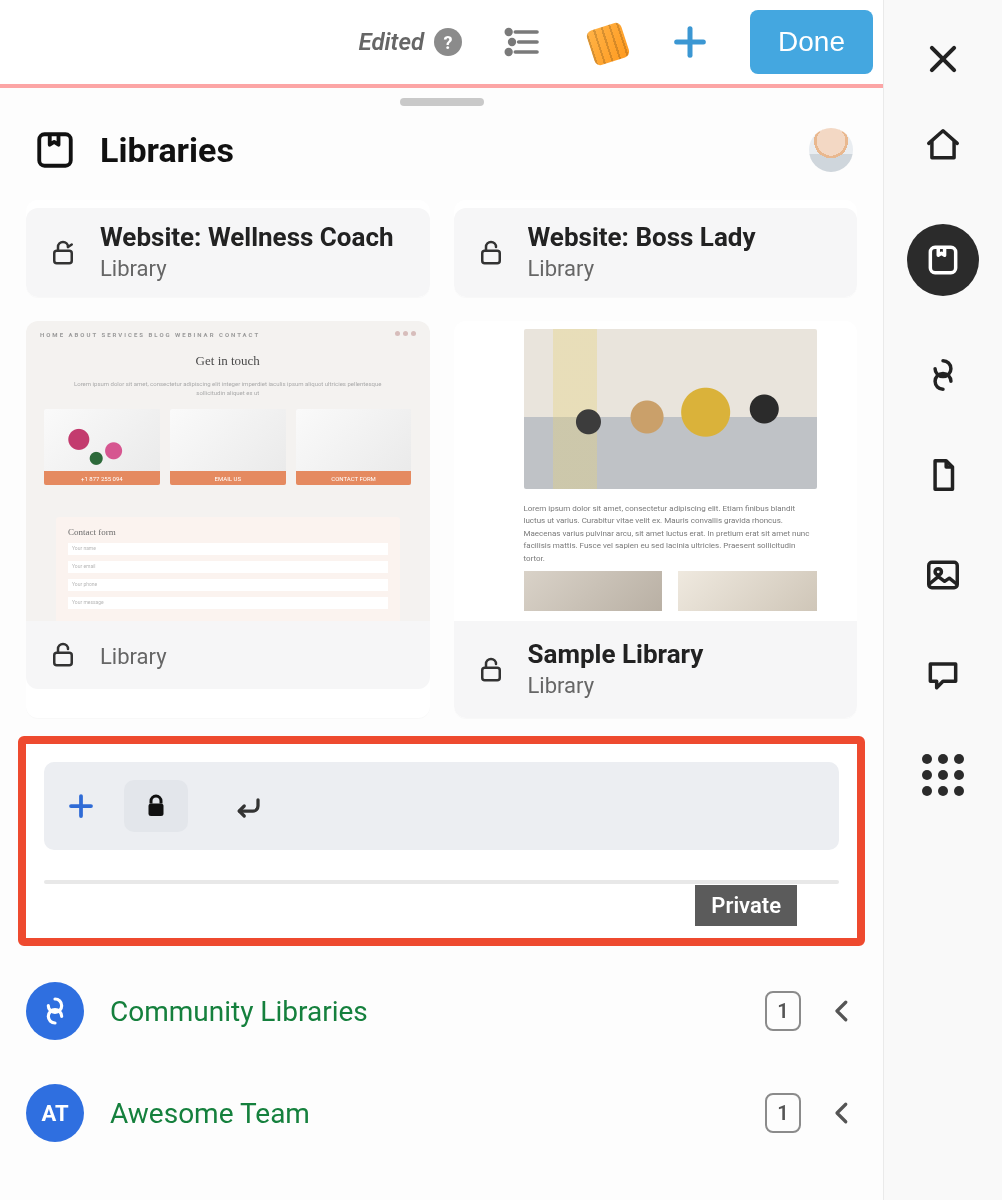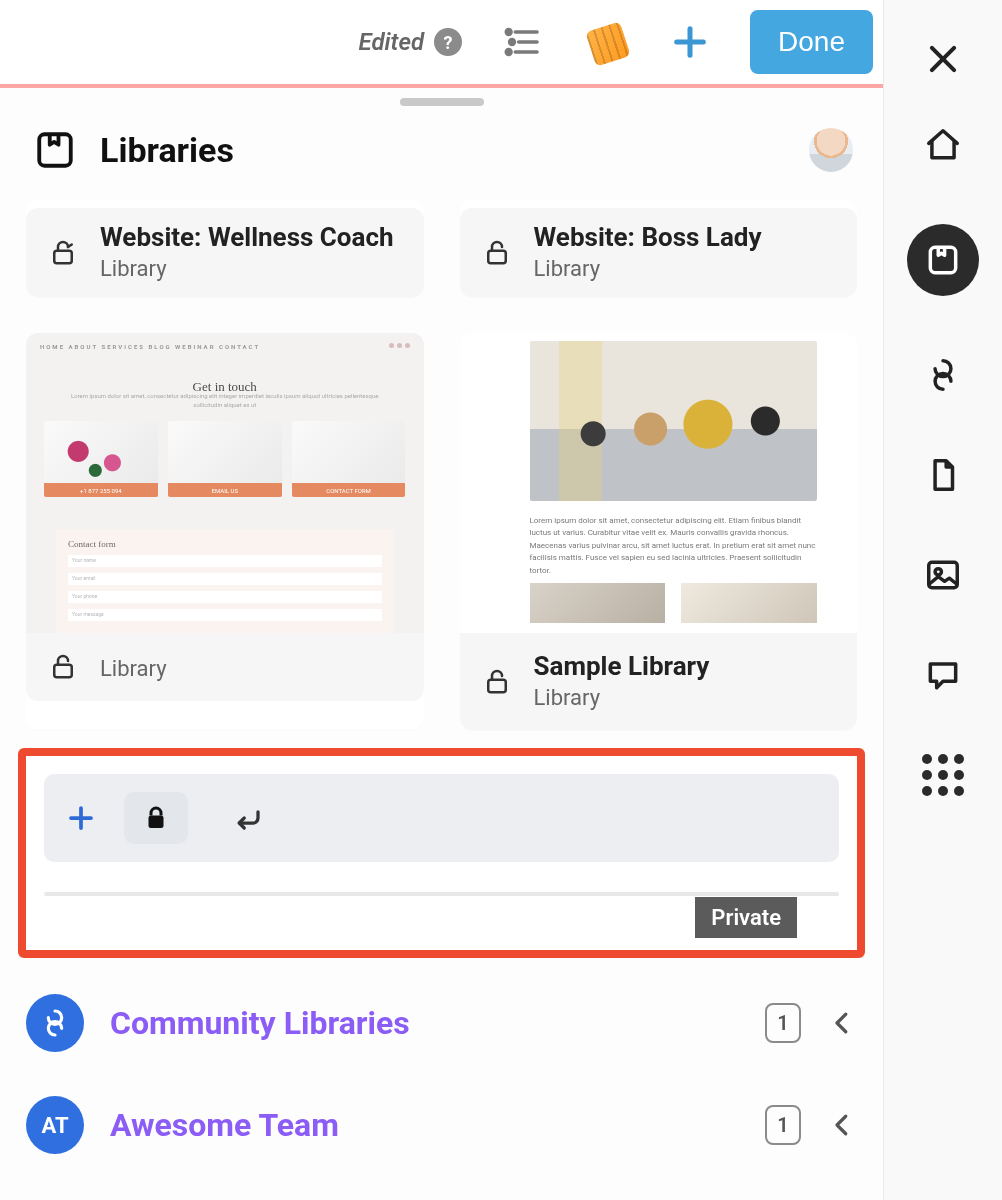--- a/index.html
+++ b/index.html
@@ -34,34 +34,34 @@
 
   
   .panel { flex: 1; background: #fdfdfd; overflow: hidden; position: relative; }
   .drag-handle { width: 84px; height: 8px; background: #c9c9c9; border-radius: 4px; margin: 10px auto 0; }
   .panel-head { display: flex; align-items: center; padding: 22px 30px 28px 34px; gap: 24px; }
   .panel-head h1 { font-size: 34px; font-weight: 700; flex: 1; }
   .lib-icon { width: 42px; height: 42px; }
   .avatar { width: 44px; height: 44px; border-radius: 50%; background: radial-gradient(circle at 50% 30%, #f3d8c4 0 38%, #e9b88f 38% 45%, transparent 45%), linear-gradient(180deg,#e9edf1 60%, #cfd6dc 60%); }
 
   
-  .grid { display: grid; grid-template-columns: 1fr 1fr; gap: 36px; padding: 0 26px; }
+  .grid { display: grid; grid-template-columns: 1fr 1fr; gap: 24px; padding: 0 26px; }
   .card { background: #fff; border-radius: 12px; overflow: hidden; box-shadow: 0 1px 0 rgba(0,0,0,.02); }
   .thumb { height: 300px; background: #f4f2f0; position: relative; overflow: hidden; }
   .card-footer { background: #f6f6f7; display: flex; align-items: center; gap: 22px; padding: 18px 22px 20px; border-radius: 0 0 12px 12px; }
   .card-footer.short { padding: 14px 22px 16px; }
   .unlock-icon { width: 30px; height: 30px; }
   .cf-text .t1 { font-size: 26px; font-weight: 700; color: #222; }
   .cf-text .t2 { font-size: 22px; color: #666; margin-top: 4px; }
 
   
   .thumbA .nav { position:absolute; top:10px; left:14px; font-size:6px; letter-spacing:2px; color:#9a9a9a; font-weight:700; }
   .thumbA .dots { position:absolute; top:10px; right:14px; display:flex; gap:3px;}
   .thumbA .dots span{width:5px;height:5px;border-radius:50%;background:#d7bdbb;}
-  .thumbA h4{position:absolute; top:46px; left:0; right:0; text-align:center; font-size:13px; font-family:Georgia,serif; color:#4b4b4b; font-weight:500;}
+  .thumbA h4{position:absolute; top:32px; left:0; right:0; text-align:center; font-size:13px; font-family:Georgia,serif; color:#4b4b4b; font-weight:500;}
   .thumbA .sub{position:absolute; top:58px; left:40px; right:40px; font-size:6px; line-height:1.5; color:#aaa; text-align:center;}
   .thumbA .row{position:absolute; top:88px; left:18px; right:18px; display:flex; gap:10px;}
   .thumbA .col{flex:1; height:76px; background:#eee; border-radius:2px; position:relative; overflow:hidden;}
   .thumbA .col::before{content:"";position:absolute;inset:0;background:linear-gradient(135deg,#fafafa,#e9e9e9);}
   .thumbA .col .flower{position:absolute;inset:0;background:
      radial-gradient(circle at 30% 40%, #c33b6e 0 10px, transparent 11px),
      radial-gradient(circle at 60% 55%, #d65690 0 8px, transparent 9px),
      radial-gradient(circle at 45% 65%, #2d6a3a 0 6px, transparent 7px);}
   .thumbA .btn{position:absolute; bottom:0; left:0; right:0; height:14px; background:#e58a60; color:#fff; font-size:6px; display:flex;align-items:center;justify-content:center;}
   .thumbA .form{position:absolute; top:196px; left:30px; right:30px; background:#fbf3ef; border-radius:3px; padding:10px 12px 14px;}
@@ -102,21 +102,21 @@
   .tooltip { position: absolute; right: 60px; bottom: 12px; background: #5b5b5b; color: #fff; font-size: 22px; font-weight: 600; padding: 8px 16px; border-radius: 0; }
 
   .hl-rule { height: 4px; background: #e8e8e8; margin-top: 30px; border-radius: 2px;}
 
   
   .rows { padding: 14px 26px 0 26px; }
   .row-item { display: flex; align-items: center; gap: 26px; padding: 22px 0; }
   .badge-circle { width: 58px; height: 58px; border-radius: 50%; display: flex; align-items: center; justify-content: center; color: #fff; font-size: 22px; font-weight: 700; }
   .badge-circle.community { background: #2f6fe0; }
   .badge-circle.team { background: #2f6fe0; }
-  .row-item .label { flex: 1; font-size: 32px; font-weight: 700; color: #8b5cf6; }
+  .row-item .label { flex: 1; font-size: 28px; font-weight: 400; color: #15803d; }
   .count-badge { width: 36px; height: 40px; border: 2px solid #8b8b8b; border-radius: 8px; display: flex; align-items: center; justify-content: center; font-size: 20px; color: #555; font-weight: 600;}
   .chev { width: 30px; height: 30px; color: #555; }
 
   
   .side .close { position: absolute; top: 38px; }
   .side-icon { width: 42px; height: 42px; color: #222; cursor: pointer; display:flex; align-items:center; justify-content:center;}
   .side-icon.active { width: 72px; height: 72px; border-radius: 50%; background: #2b2b2b; color: #fff; }
   .side-icon svg { width: 38px; height: 38px; }
   .side-stack { display:flex; flex-direction:column; align-items:center; gap: 58px; margin-top: 92px;}
   .dots-grid { display:grid; grid-template-columns:repeat(3,10px); gap:6px;}

